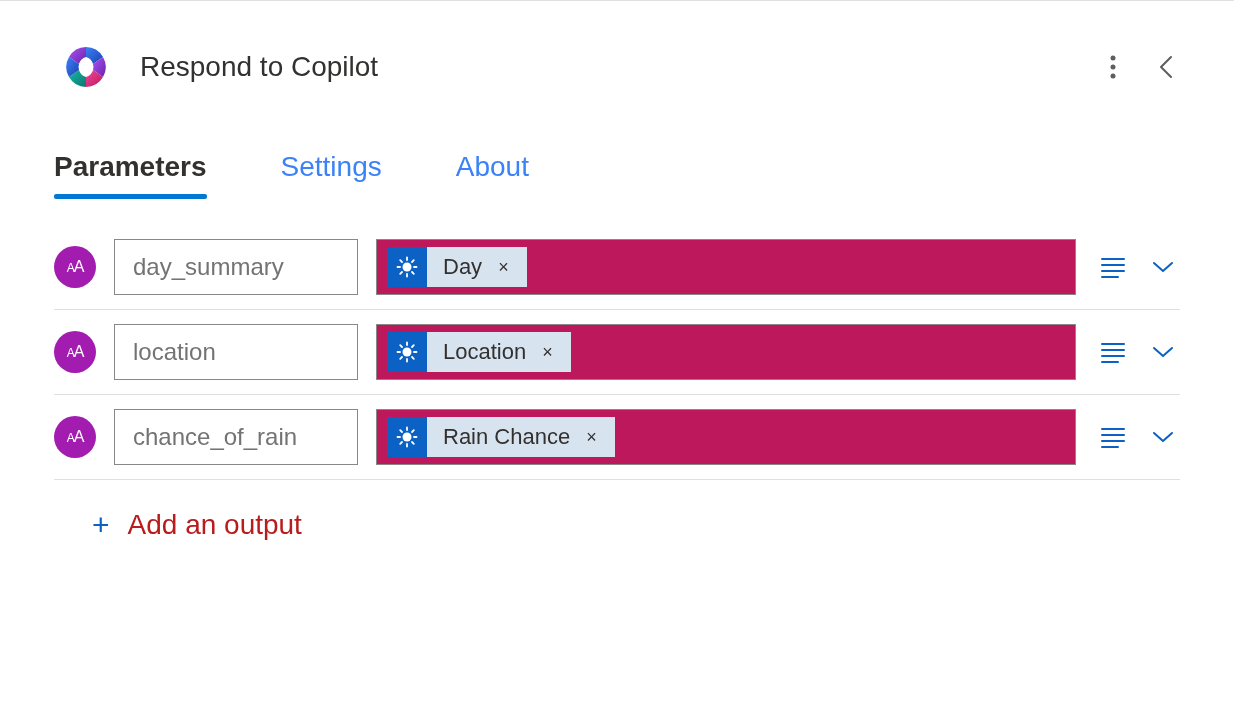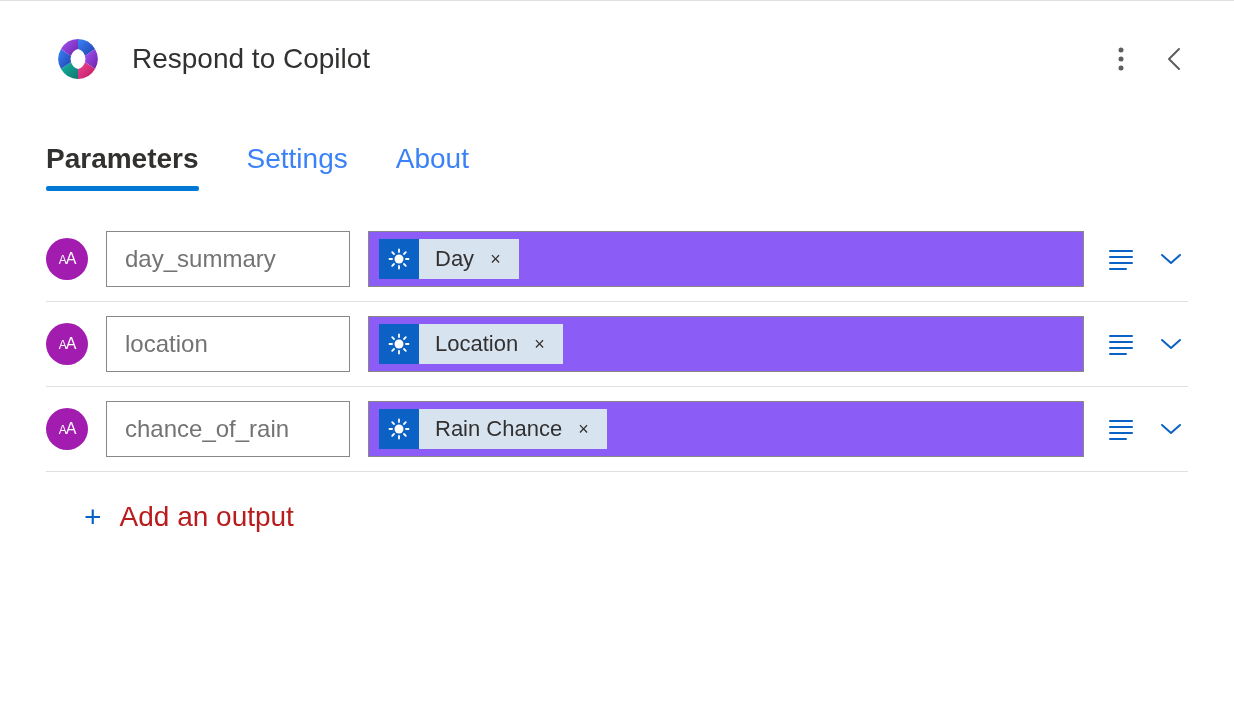--- a/index.html
+++ b/index.html
@@ -9,21 +9,21 @@
     }
     body {
       font-family: "Segoe UI", -apple-system, BlinkMacSystemFont, sans-serif;
       background: #ffffff;
       width: 1234px;
       height: 708px;
       overflow: hidden;
     }
     .panel {
       border-top: 1px solid #e0e0e0;
-      padding: 4px;
+      padding: 12px;
     }
     .header {
       display: flex;
       align-items: center;
       padding: 28px 42px 20px 48px;
     }
     .header-logo {
       width: 52px;
       height: 52px;
       margin-right: 28px;
@@ -47,21 +47,21 @@
       border: none;
       cursor: pointer;
       padding: 6px;
       display: flex;
       align-items: center;
       justify-content: center;
       color: #605e5c;
     }
     .tabs {
       display: flex;
-      gap: 48px;
+      gap: 74px;
       padding: 38px 42px 0 42px;
     }
     .tab {
       font-size: 28px;
       font-weight: 400;
       color: #3b82f6;
       padding-bottom: 16px;
       cursor: pointer;
       position: relative;
     }
@@ -123,21 +123,21 @@
       background: white;
       flex-shrink: 0;
     }
     .param-value-box {
       flex: 1;
       height: 56px;
       border: 1px solid #8a8886;
       display: flex;
       align-items: center;
       padding: 0 10px;
-      background: #8b5cf6;
+      background: #be185d;
     }
     .token-pill {
       display: flex;
       align-items: center;
       background: #d8e3f0;
       height: 40px;
       padding-right: 14px;
       gap: 12px;
     }
     .token-icon {

